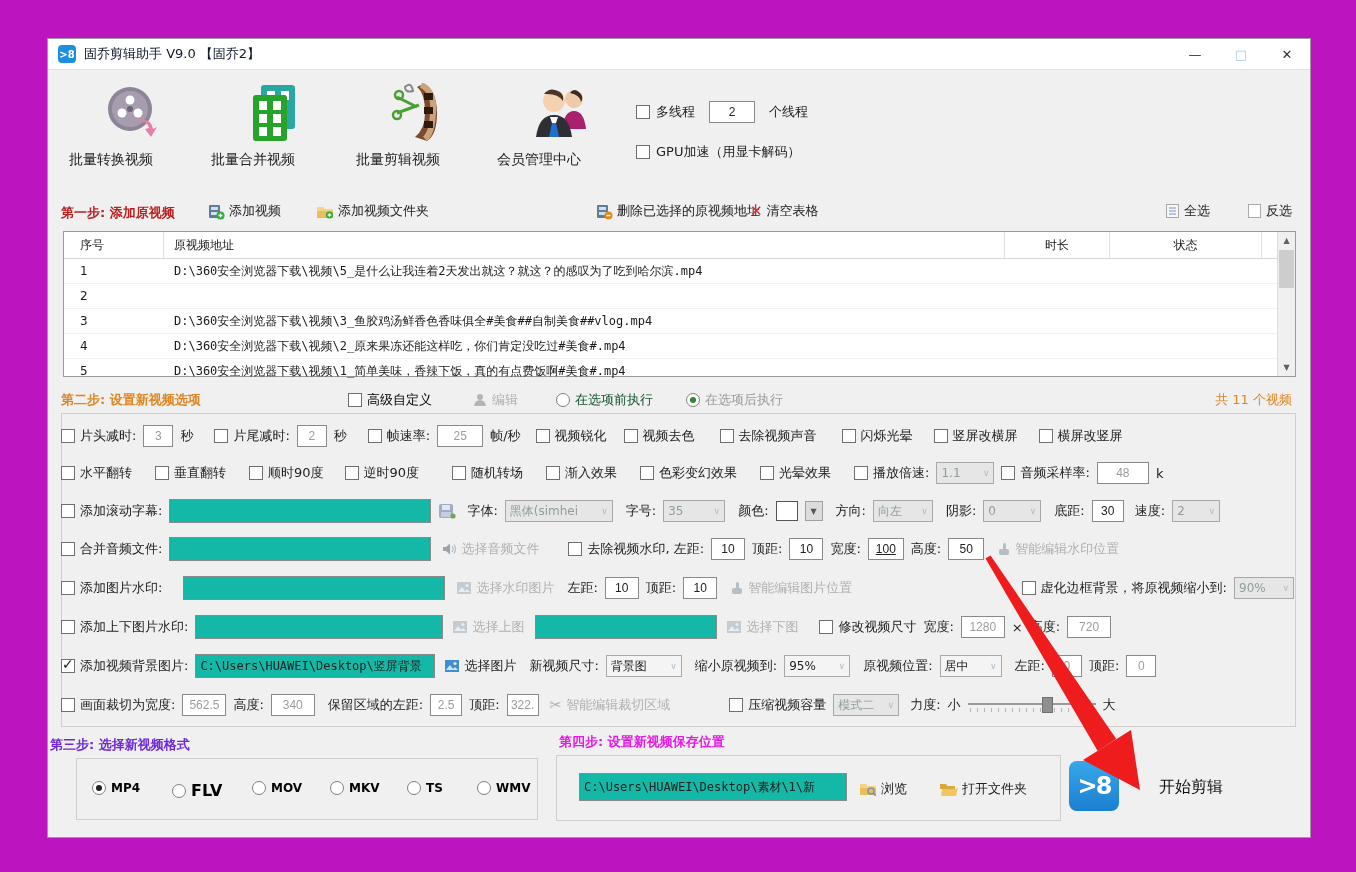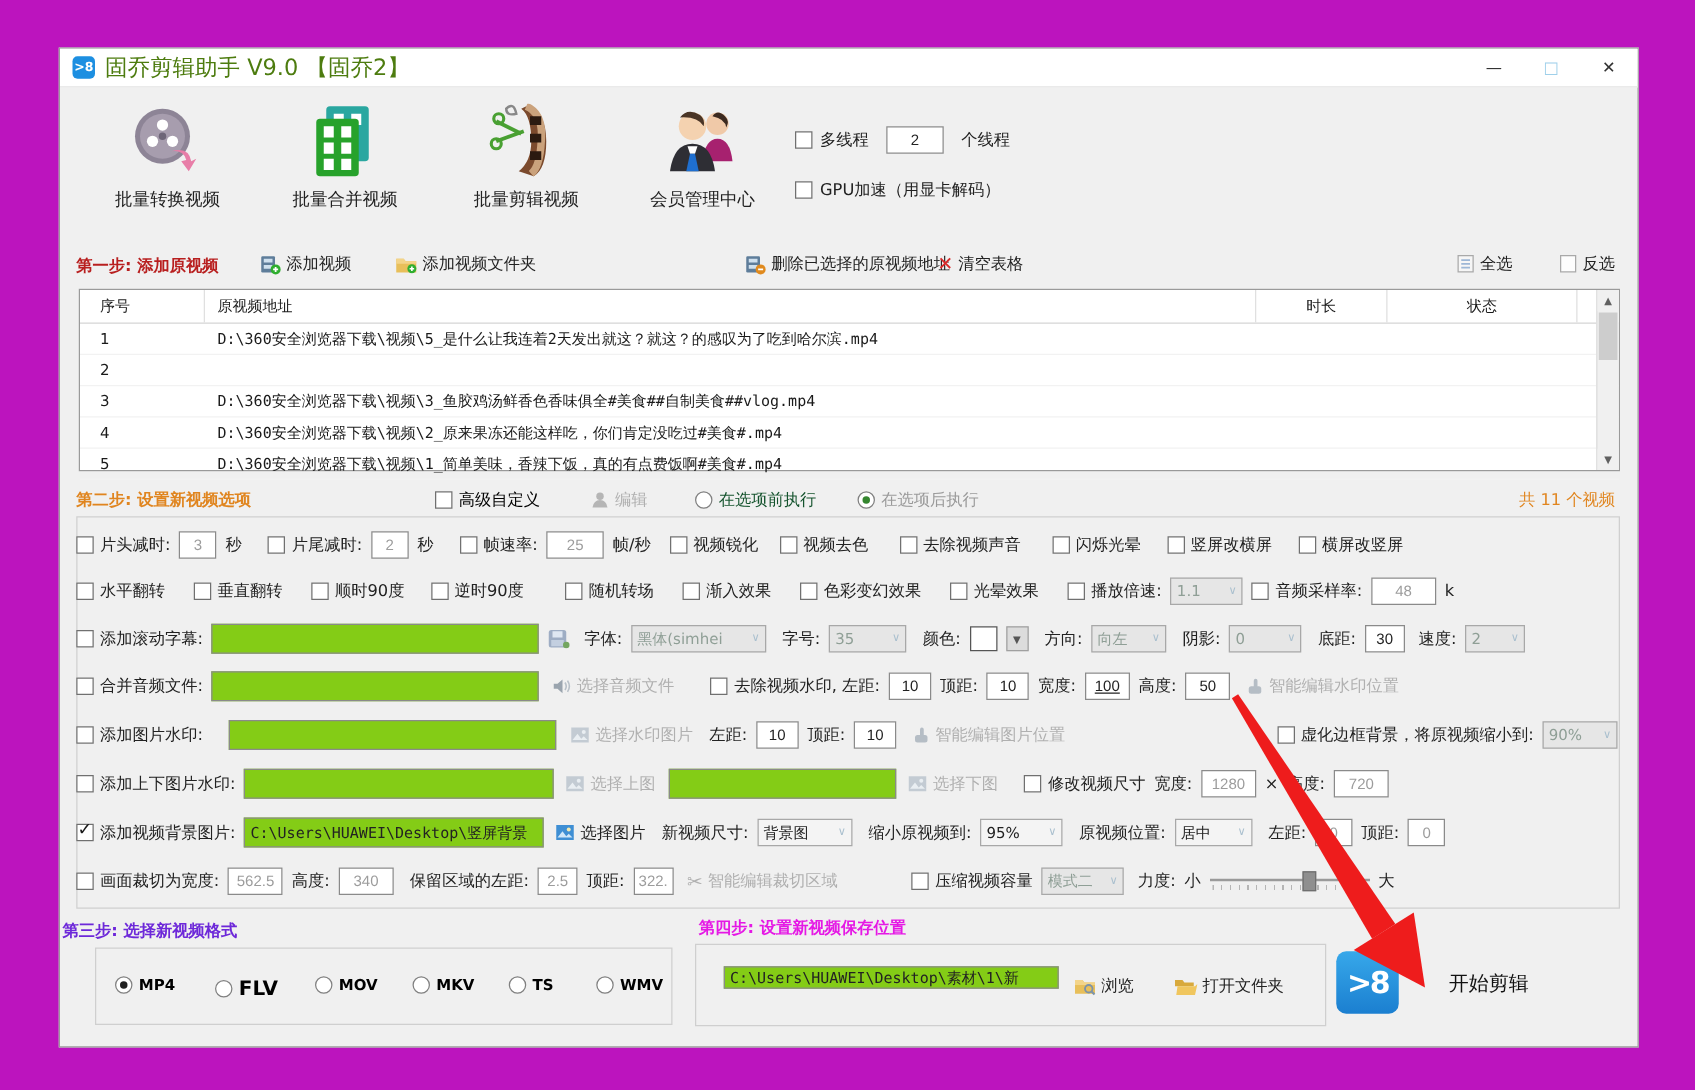--- a/index.html
+++ b/index.html
@@ -5,42 +5,42 @@
   html,body{margin:0;padding:0;width:1356px;height:872px;overflow:hidden;
     font-family:"DejaVu Sans","Liberation Sans",sans-serif;}
   body{background:#bc14be;position:relative;}
   .win{position:absolute;left:47px;top:38px;width:1264px;height:800px;background:#f0f0f0;
     border:1px solid #9a9a9a;box-sizing:border-box;}
   
   .titlebar{position:absolute;left:0;top:0;right:0;height:30px;background:#ffffff;
     display:flex;align-items:center;border-bottom:1px solid #e3e3e3;}
   .appico{width:18px;height:18px;border-radius:4px;background:#1d8fe1;color:#fff;
     margin:0 8px 0 10px;font-size:10px;font-weight:bold;display:flex;align-items:center;justify-content:center;}
-  .apptitle{font-size:18px;color:#4d7c0f;}
+  .apptitle{font-size:13px;color:#0f172a;}
   .wbtns{margin-left:auto;display:flex;}
   .wbtn{width:46px;height:28px;display:flex;align-items:center;justify-content:center;
     font-size:13px;color:#333;cursor:pointer;}
   .wbtn.max{color:#9fd0ea;}
   
-  .tbitem{position:absolute;top:42px;width:130px;text-align:center;cursor:pointer;font-family:Liberation Mono, monospace;}
+  .tbitem{position:absolute;top:42px;width:130px;text-align:left;cursor:pointer;font-family:Liberation Mono, monospace;}
   .tbitem .ic{height:62px;display:flex;align-items:flex-end;justify-content:center;}
   .tbitem .tl{font-size:14px;color:#222;margin-top:8px;}
   .cbrow{position:absolute;display:flex;align-items:center;font-size:13px;color:#222;gap:6px;}
   
   .cbx{width:14px;height:14px;border:1px solid #707070;background:#fff;display:inline-block;
     flex:0 0 auto;position:relative;box-sizing:border-box;}
   .cbx.on::after{content:"✓";position:absolute;left:0px;top:-4px;font-size:14px;color:#1a1a1a;font-weight:bold;}
   .rd{width:14px;height:14px;border:1px solid #808080;border-radius:50%;background:#fff;
     display:inline-block;flex:0 0 auto;position:relative;box-sizing:border-box;}
   .rd.sel::after{content:"";position:absolute;left:3px;top:3px;width:6px;height:6px;border-radius:50%;background:#35862f;}
   .rd.selb::after{content:"";position:absolute;left:3px;top:3px;width:6px;height:6px;border-radius:50%;background:#222;}
   .num{height:22px;border:1px solid #8a8a8a;background:#fff;text-align:center;font-size:12px;
     color:#222;box-sizing:border-box;padding:0 1px;flex:0 0 auto;}
   .num.dis{color:#9c9c9c;}
-  .txt{height:24px;border:1px solid #8a8a8a;background:#84cc16;font-size:12px;color:#222;
+  .txt{height:24px;border:1px solid #8a8a8a;background:#14b8a6;font-size:12px;color:#222;
     box-sizing:border-box;padding:0 4px;flex:0 0 auto;font-family:"DejaVu Sans Mono","Liberation Mono",monospace;}
   .dd{height:22px;border:1px solid #a8a8a8;background:#e6e6e6;color:#8f9f96;font-size:12px;
     display:flex;align-items:center;box-sizing:border-box;padding:0 4px;flex:0 0 auto;}
   .dd .ch{margin-left:auto;color:#a9bfce;font-size:9px;}
   .dd.en{background:#f4f4f4;color:#222;}
   .lbl{flex:0 0 auto;}
   .glabel{color:#b0b0b0;display:flex;align-items:center;gap:4px;flex:0 0 auto;}
   .blabel{color:#222;display:flex;align-items:center;gap:4px;flex:0 0 auto;cursor:pointer;}
   .cbl{display:flex;align-items:center;gap:5px;flex:0 0 auto;cursor:pointer;}
   .orow{position:absolute;left:13px;right:16px;height:30px;display:flex;align-items:center;
@@ -618,21 +618,21 @@
       <span style="font-weight:bold;font-size:12px">TS</span>
     </span>
     <span class="cbl" style="position:absolute;left:400px;top:22px">
       <span class="rd"></span>
       <span style="font-weight:bold;font-size:12px">WMV</span>
     </span>
   </div>
 
   <span class="sect" style="position:absolute;left:511px;top:694px;color:#e519e5">第四步: 设置新视频保存位置</span>
   <div class="groupbox" style="left:508px;top:716px;width:505px;height:66px">
-    <input class="txt" style="position: absolute; left: 22px; top: 17px; width: 268px; height: 18px;" value="C:\Users\HUAWEI\Desktop\素材\1\新">
+    <input class="txt" style="position: absolute; left: 22px; top: 17px; width: 268px; height: 28px;" value="C:\Users\HUAWEI\Desktop\素材\1\新">
     <span class="blabel" style="position:absolute;left:302px;top:24px;font-size:13px">
       <svg width="18" height="16" viewBox="0 0 18 16">
           <path d="M1 3 l6 0 1.5 2 8.5 0 0 9 -16 0z" fill="#e8bf5a"></path>
           <path d="M1 3 l6 0 1.5 2 8.5 0 0 2 -16 0z" fill="#f3d489"></path>
           <circle cx="12" cy="10" r="3" fill="none" stroke="#7d93a8" stroke-width="1.5"></circle>
           <path d="M14.2 12.2 l2.4 2.4" stroke="#7d93a8" stroke-width="1.7"></path>
         </svg>
       <span>浏览</span>
     </span>
     <span class="blabel" style="position:absolute;left:382px;top:24px;font-size:13px">

